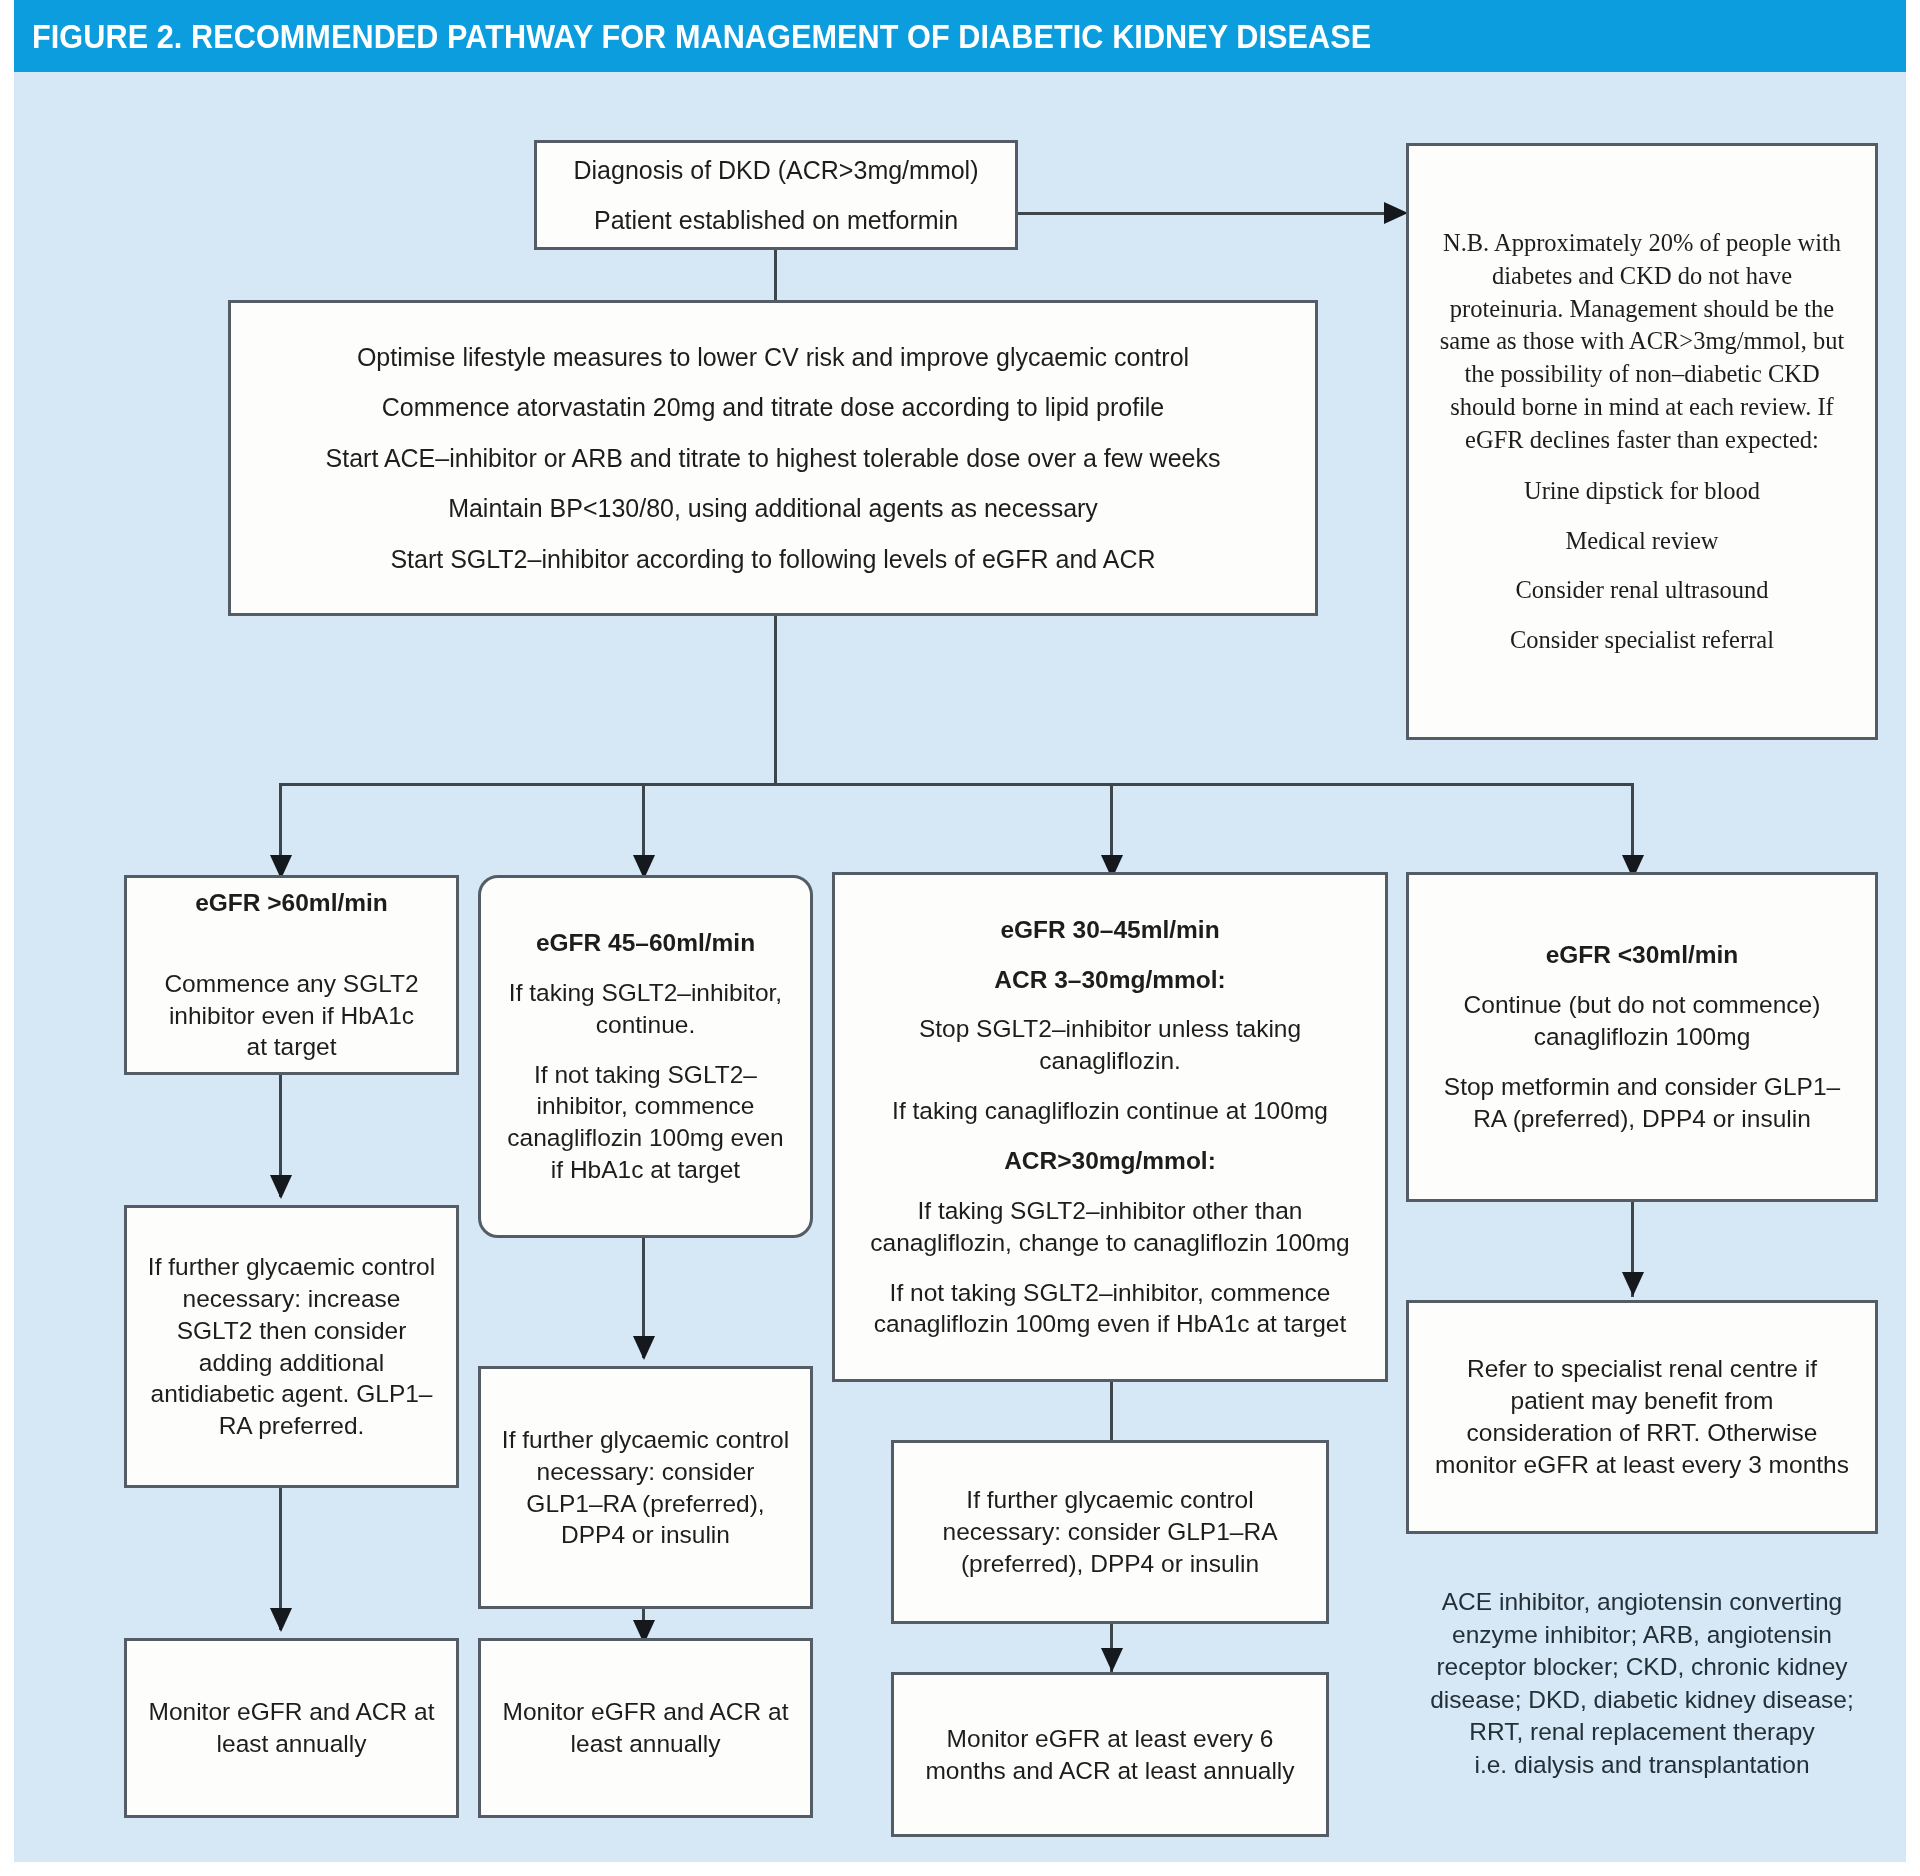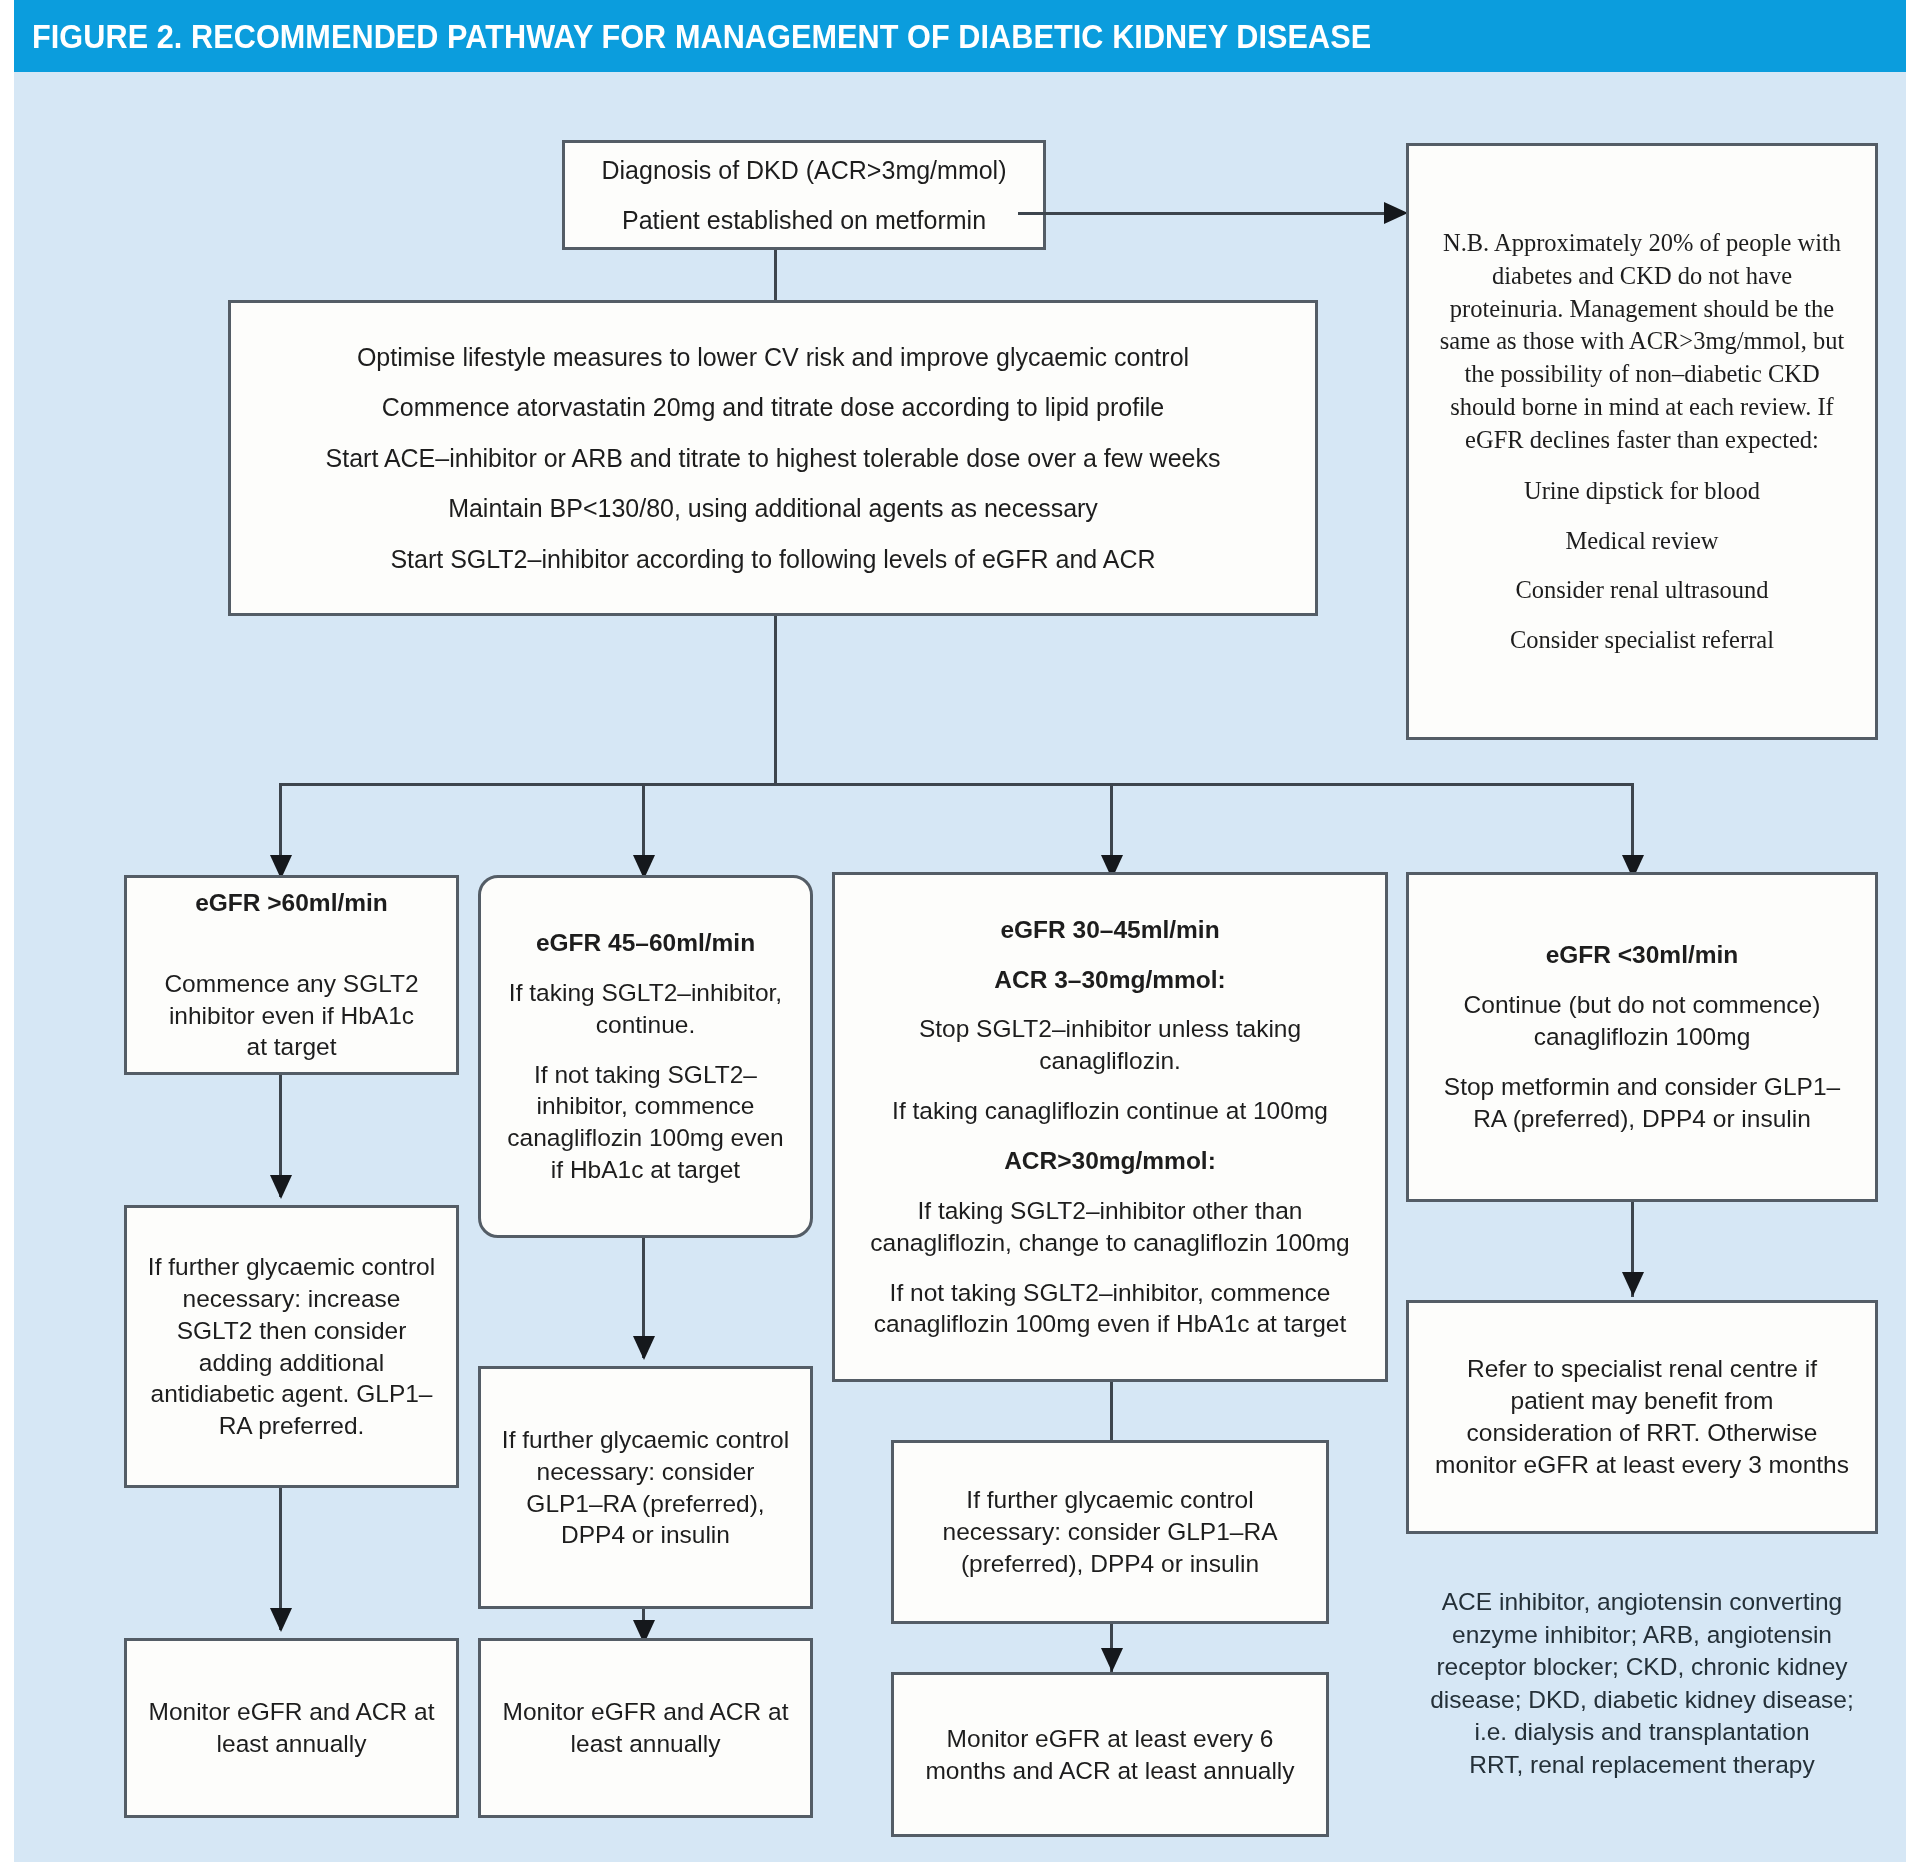--- a/index.html
+++ b/index.html
@@ -85,21 +85,21 @@
 </style>
 </head>
 <body>
 
 <div id="figure">
 
   <div id="header-band">
     <div id="header-title">FIGURE 2. RECOMMENDED PATHWAY FOR MANAGEMENT OF DIABETIC KIDNEY DISEASE</div>
   </div>
 
-  <div class="box wide" style="left:520px;top:140px;width:484px;height:110px;margin-left:28px;">
+  <div class="box wide" style="left:520px;top:140px;width:484px;height:110px;">
     <p>Diagnosis of DKD (ACR&gt;3mg/mmol)</p>
     <p class="sp">Patient established on metformin</p>
   </div>
 
   <div class="hline" style="left:1004px;top:212px;width:368px;"></div>
   <div class="arrow-right" style="left:1370px;top:202px;"></div>
 
   <div class="box narrow" style="left:1392px;top:143px;width:472px;height:597px;padding:6px 26px;font-family:Liberation Serif, serif;">
     <p style="line-height:1.34;">N.B. Approximately 20% of people with diabetes and CKD do not have proteinuria. Management should be the same as those with ACR&gt;3mg/mmol, but the possibility of non–diabetic CKD should borne in mind at each review.  If eGFR declines faster than expected:</p>
     <p class="sp">Urine dipstick for blood</p>
@@ -200,17 +200,17 @@
 
   <div class="box narrow" style="left:1392px;top:1300px;width:472px;height:234px;padding:0 26px;">
     <p>Refer to specialist renal centre if patient may benefit from consideration of RRT. Otherwise monitor eGFR at least every 3 months</p>
   </div>
 
   <div id="abbrev" style="left:1386px;top:1586px;width:484px;">
     <p>ACE inhibitor, angiotensin converting</p>
     <p>enzyme inhibitor; ARB, angiotensin</p>
     <p>receptor blocker; CKD, chronic kidney</p>
     <p>disease; DKD, diabetic kidney disease;</p>
+    <p>RRT, renal replacement therapy</p>
     <p>i.e. dialysis and transplantation</p>
-    <p>RRT, renal replacement therapy</p>
   </div>
 
 </div>
 
 </body></html>

